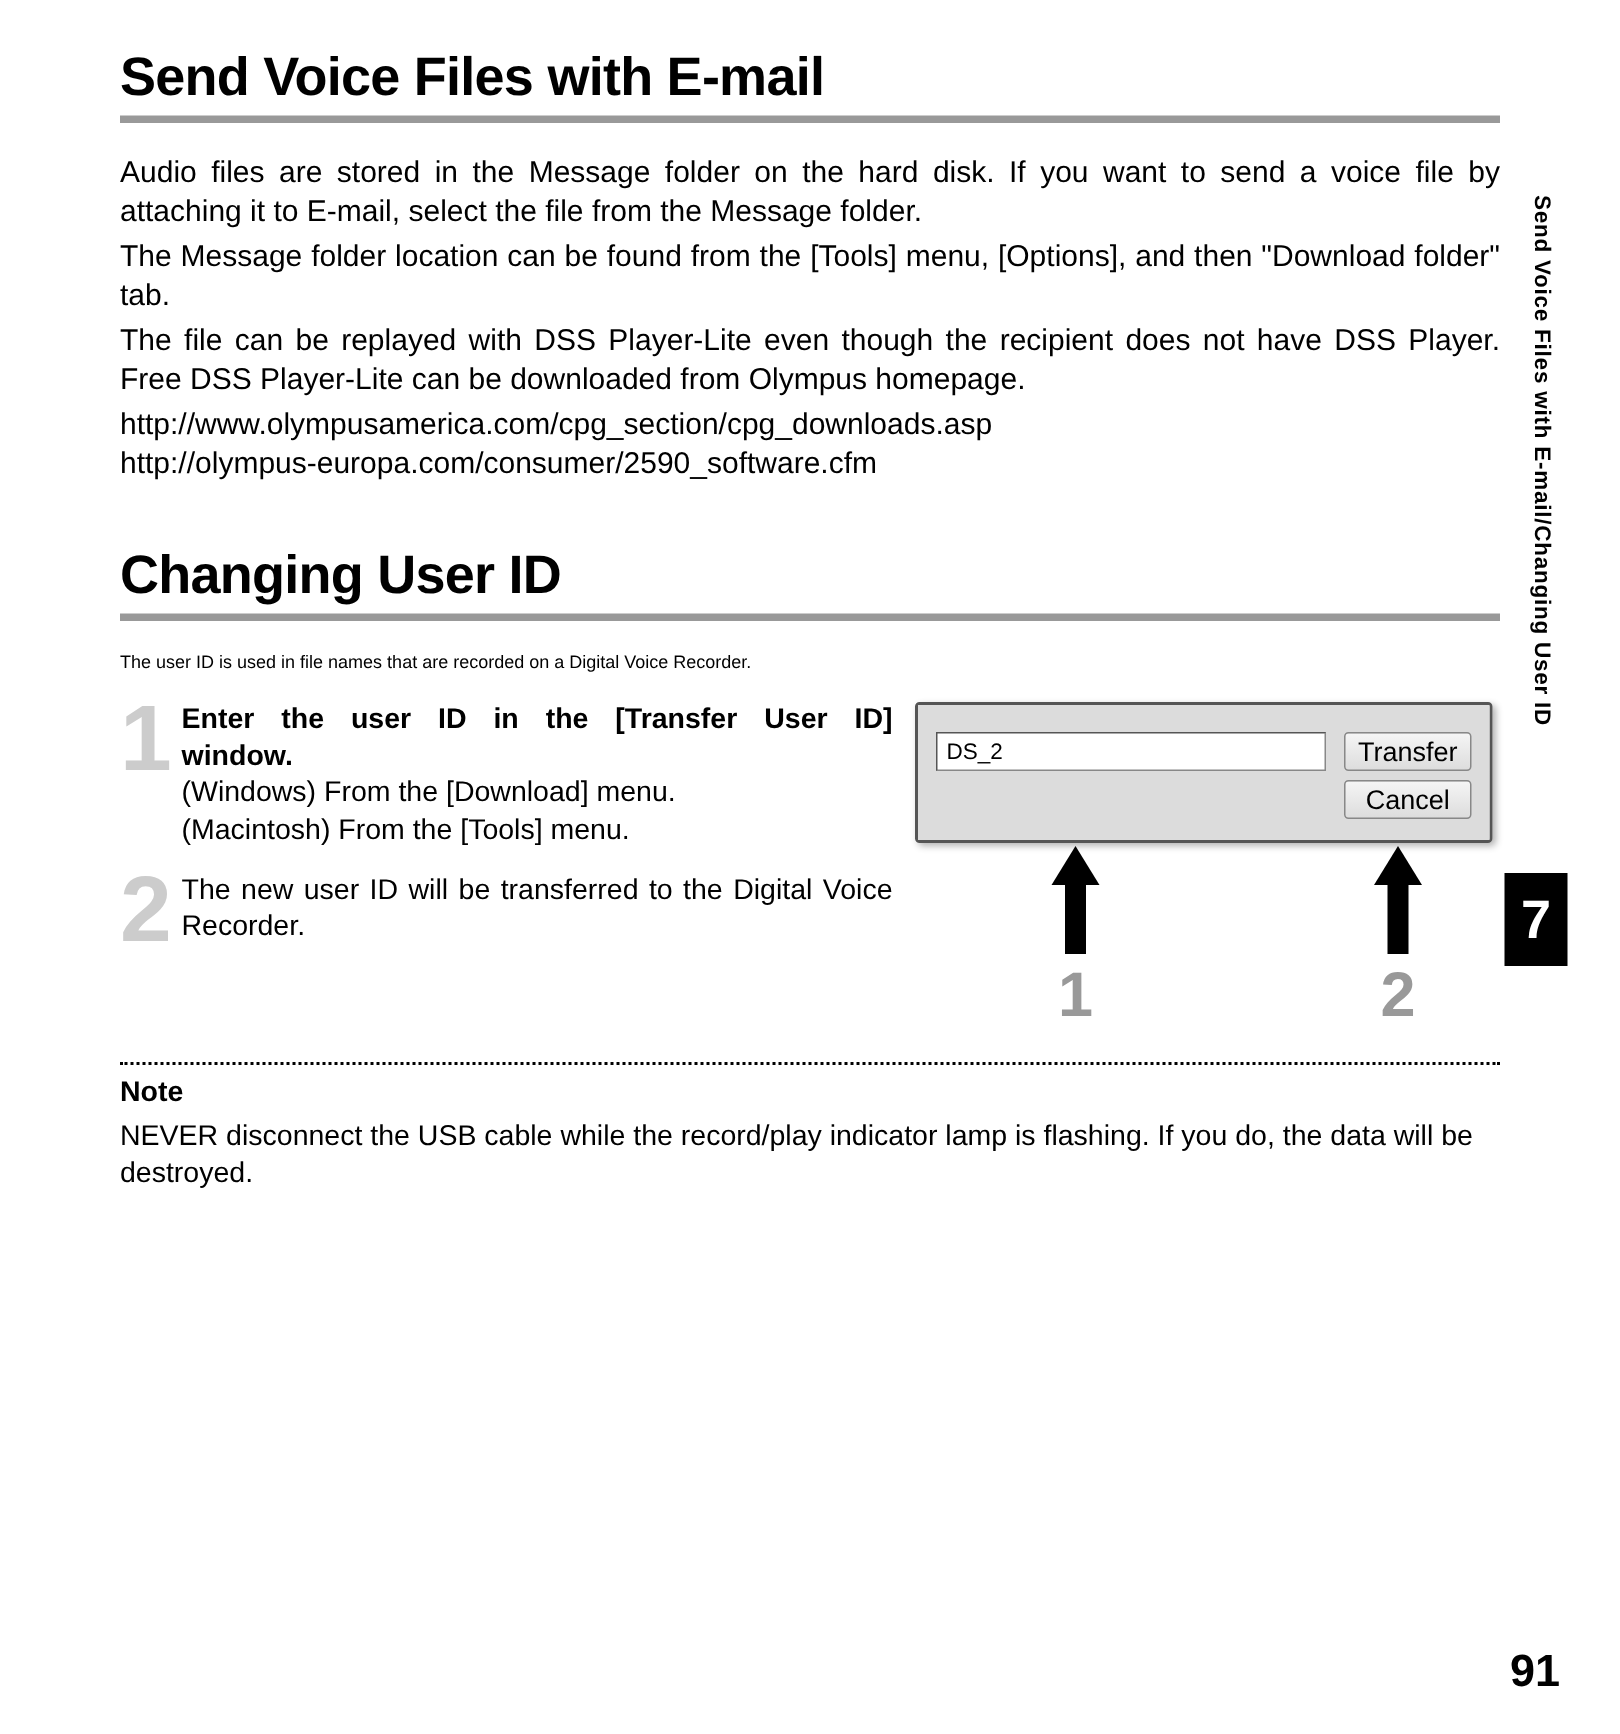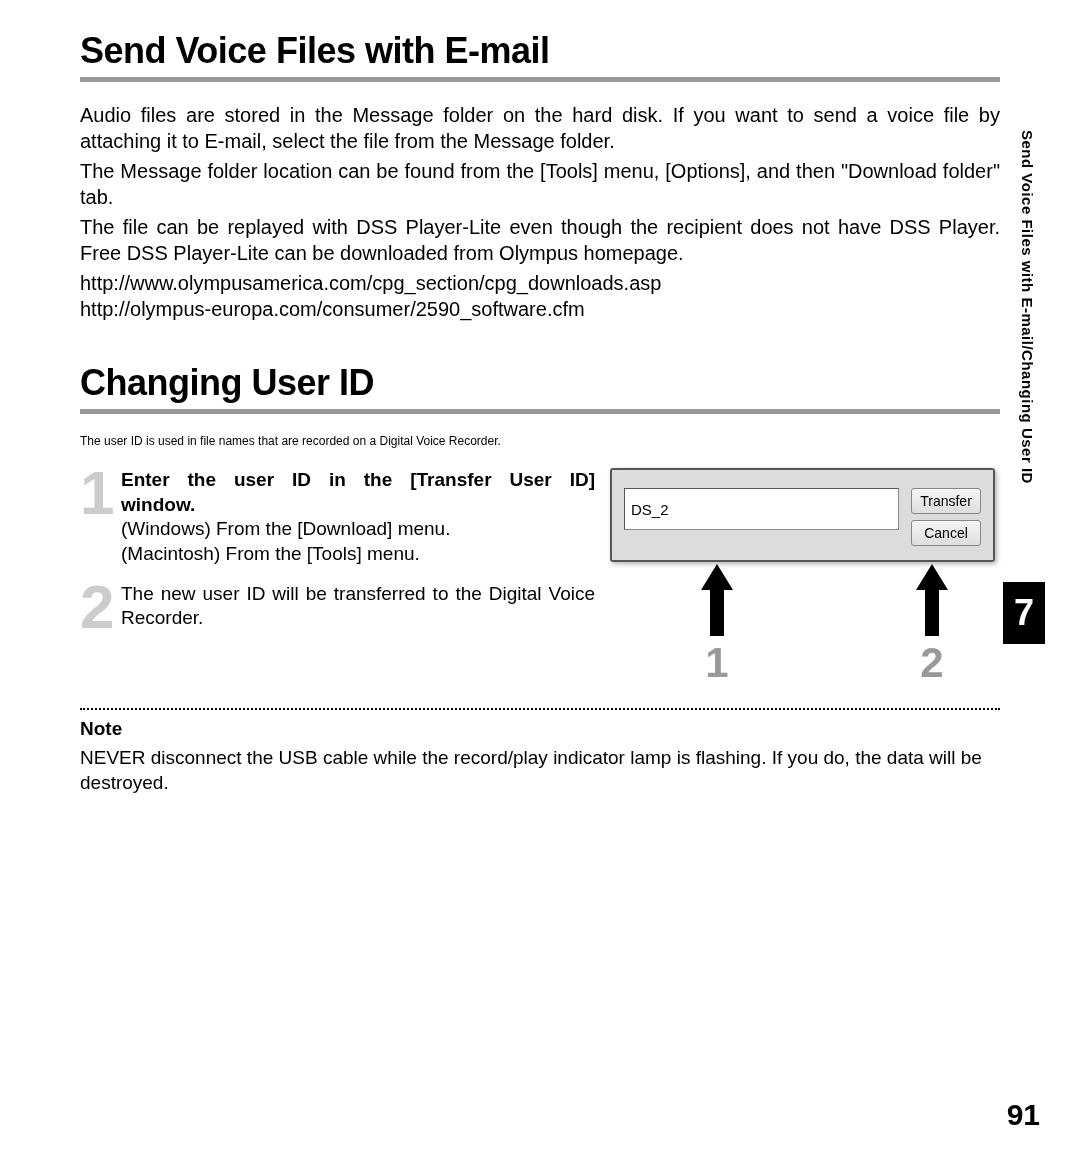--- a/index.html
+++ b/index.html
@@ -122,34 +122,34 @@
     }
     .userid-input {
       flex: 1;
       background: #fff;
       border: 1px solid #888;
       border-top: 1px solid #555;
       border-left: 1px solid #555;
       padding: 3px 6px;
       font-size: 15px;
       font-family: Arial, sans-serif;
-      height: 42px;
+      height: 26px;
     }
     .dialog-buttons {
       display: flex;
       flex-direction: column;
       gap: 6px;
     }
     .dlg-btn {
-      width: 70px;
+      width: 85px;
       height: 26px;
       background: linear-gradient(#f5f5f5, #ddd);
       border: 1px solid #888;
       border-radius: 3px;
-      font-size: 14px;
+      font-size: 18px;
       cursor: pointer;
     }
     .arrows {
       position: relative;
       height: 130px;
       margin-top: 2px;
     }
     .arrow {
       position: absolute;
       display: flex;

